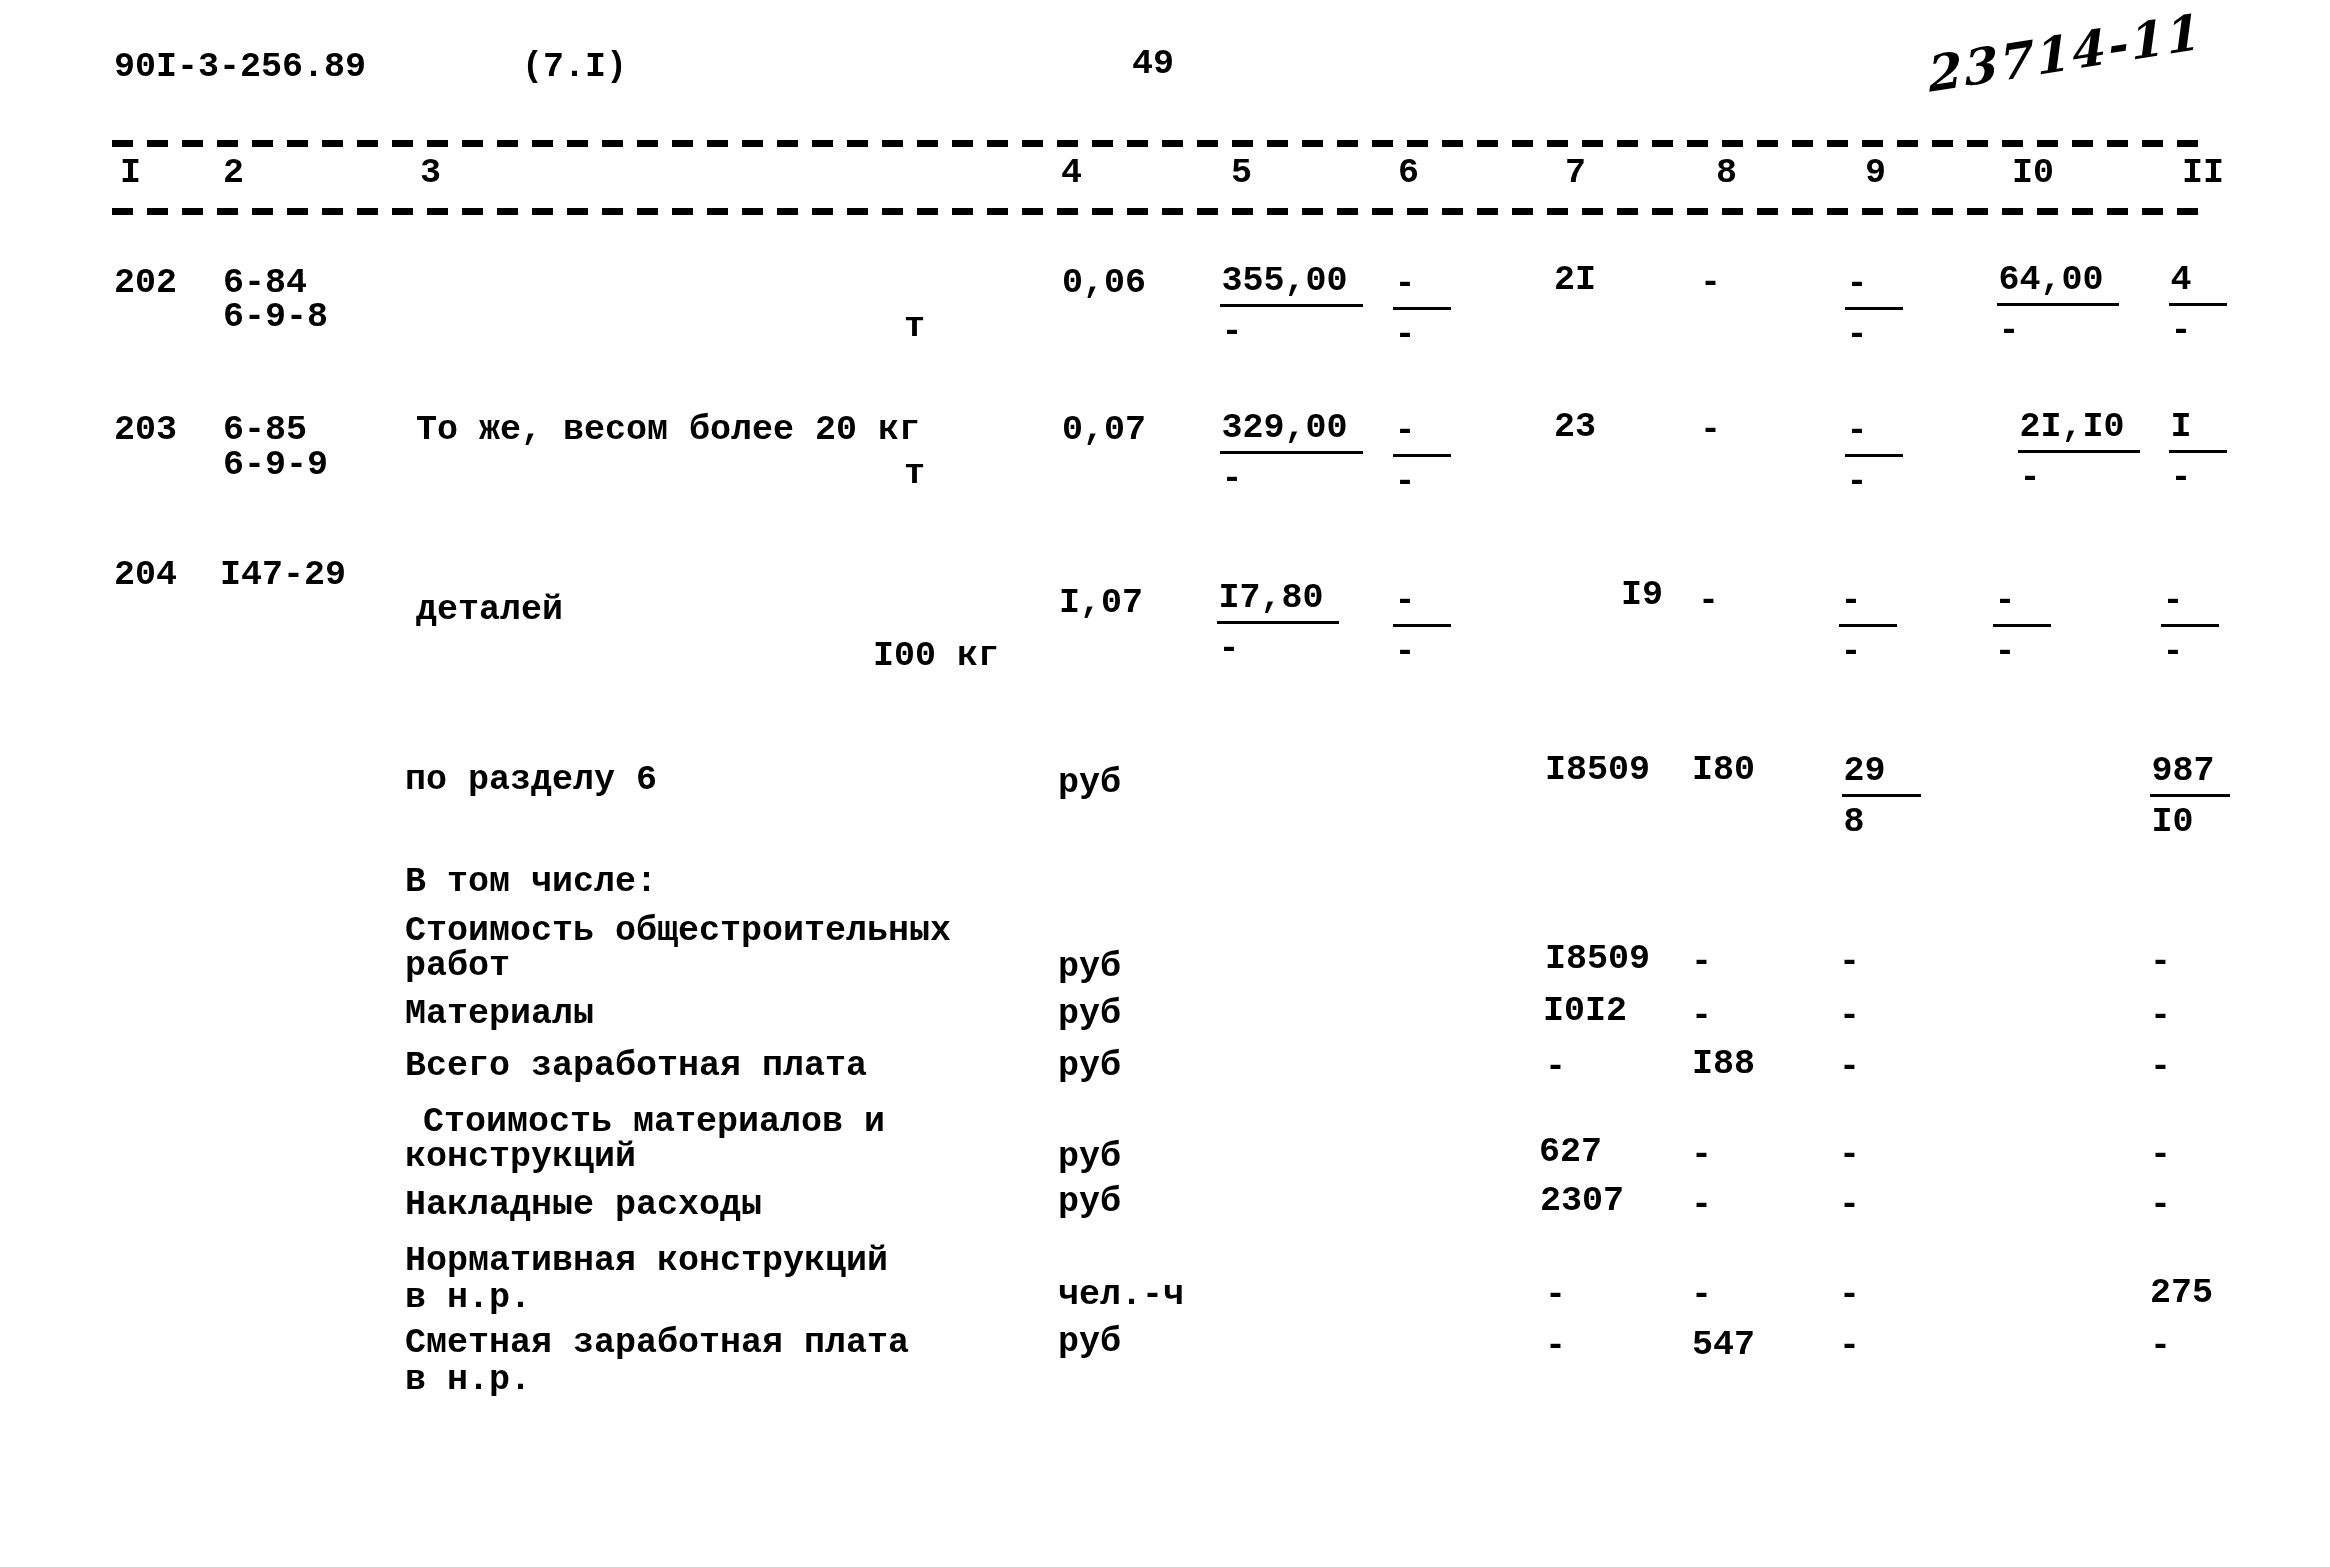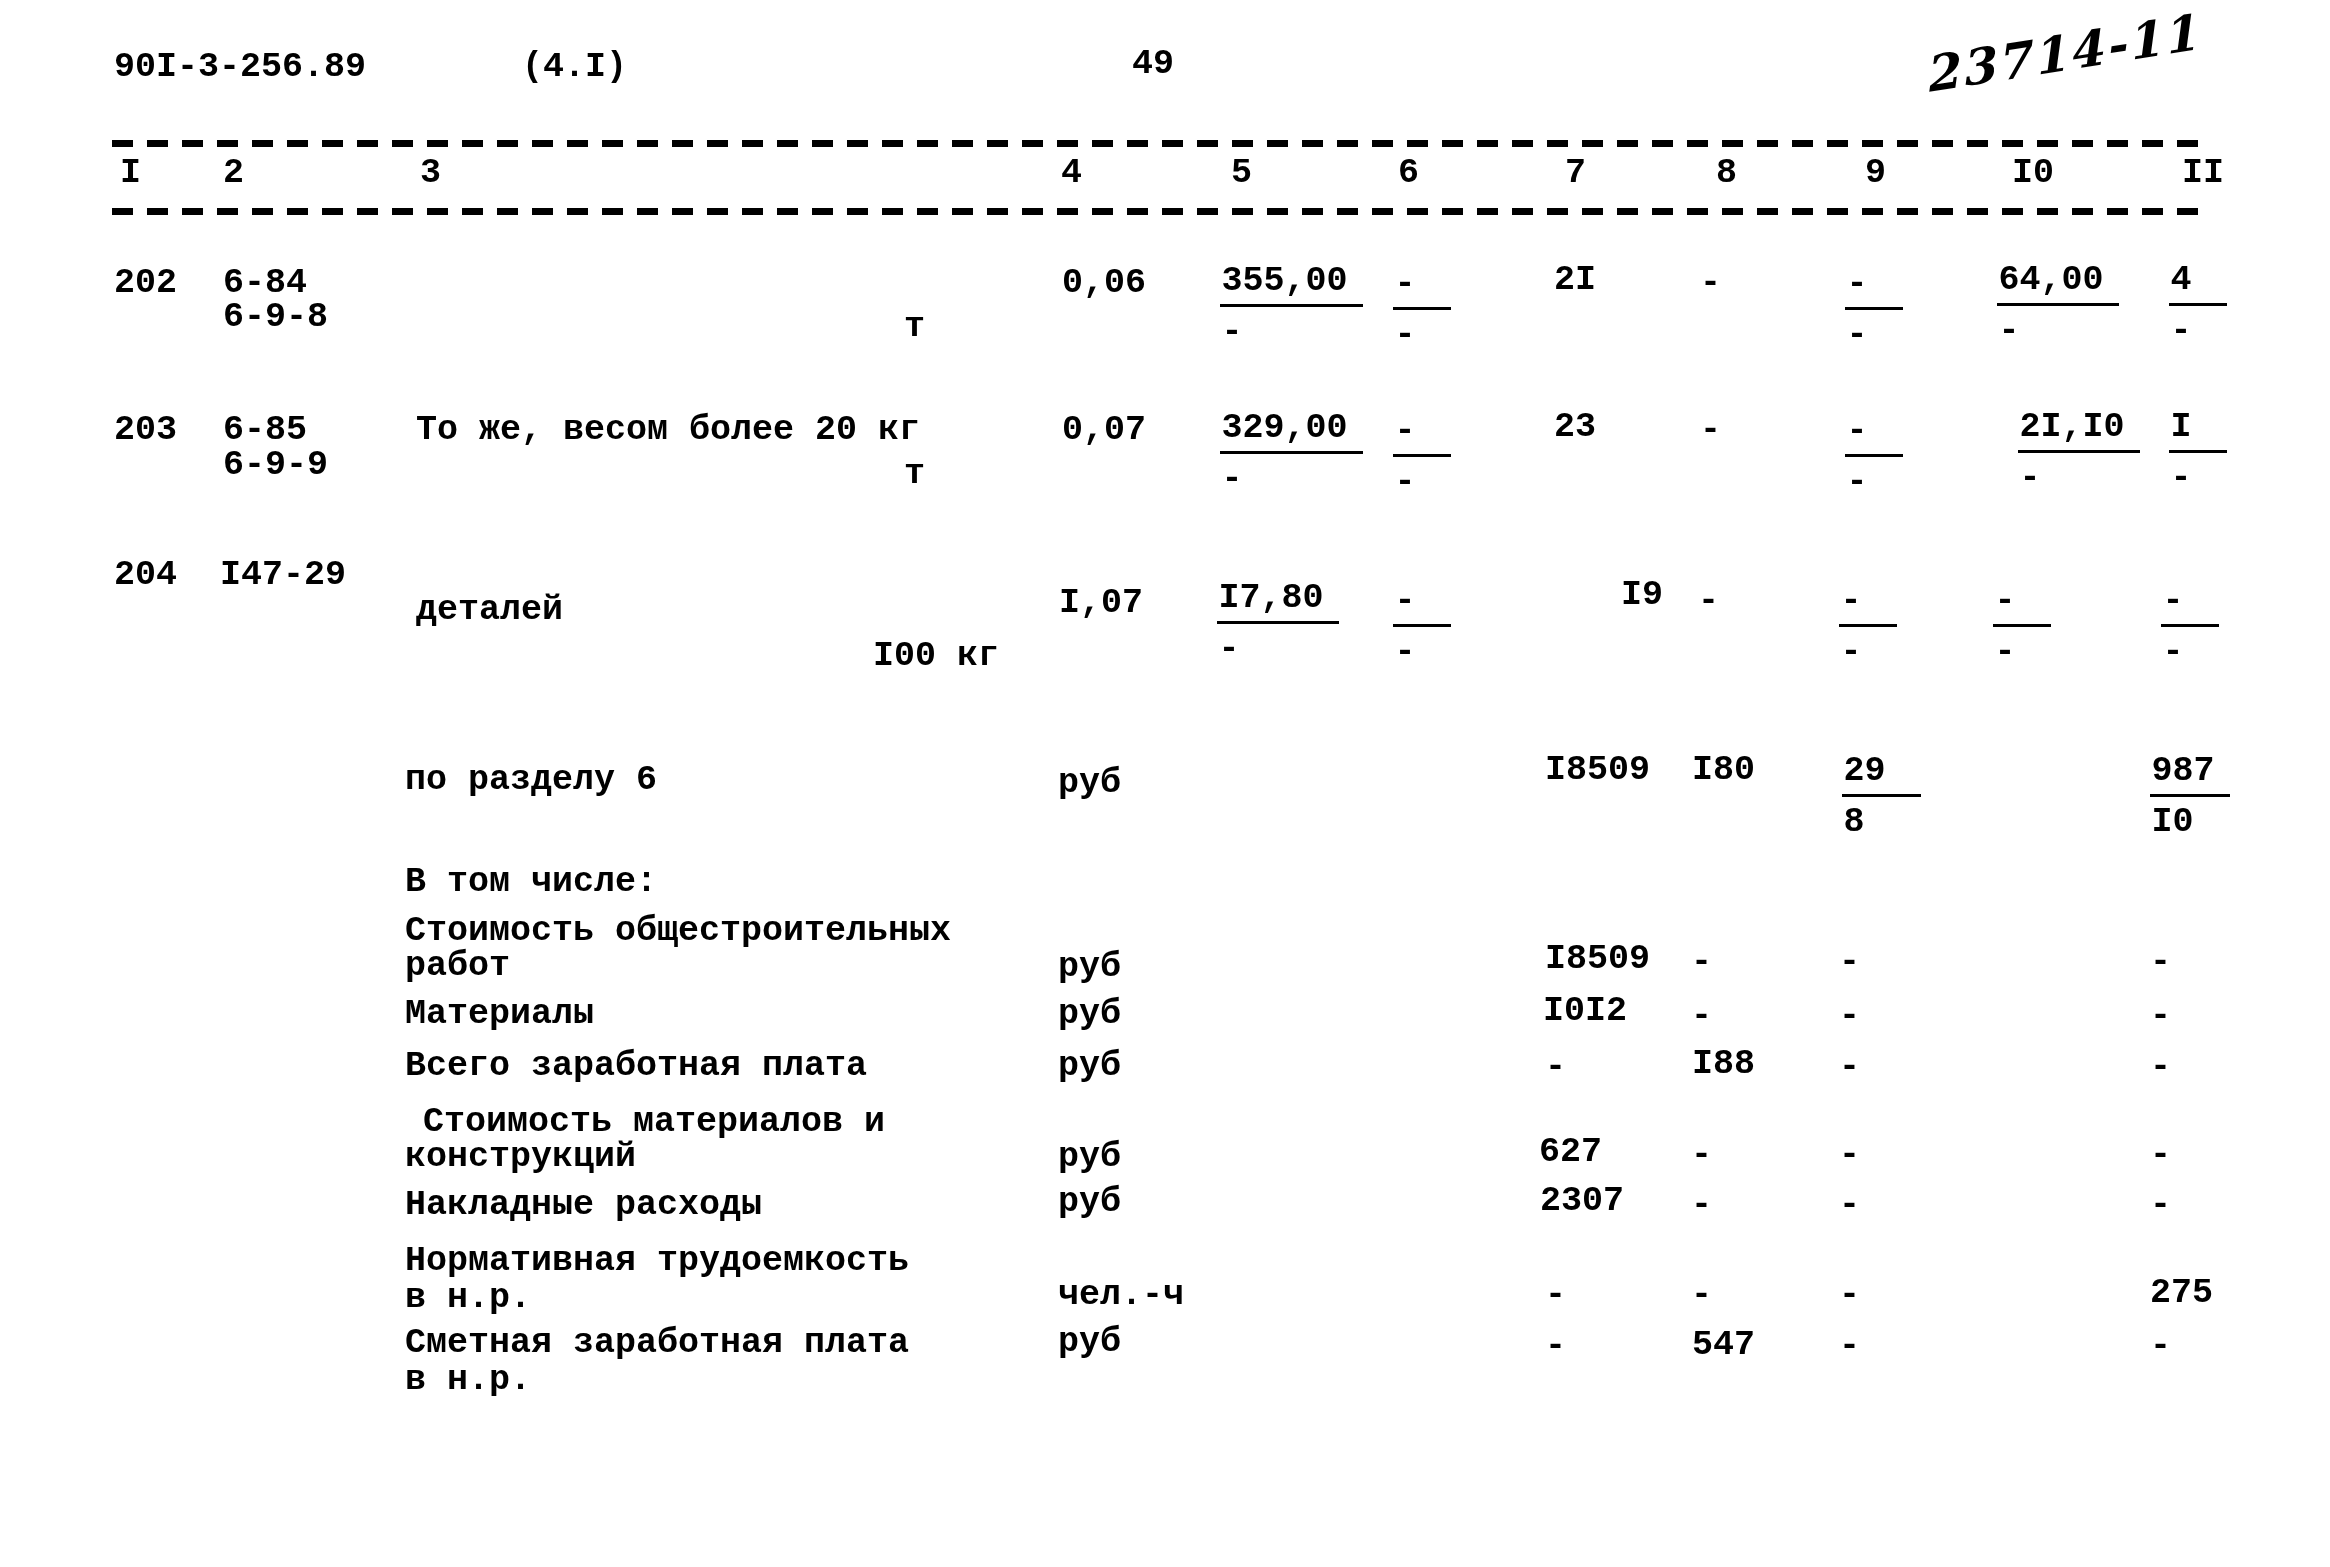--- a/index.html
+++ b/index.html
@@ -21,21 +21,21 @@
     font-family:"DejaVu Serif","Liberation Serif",serif;font-style:italic;font-weight:bold;
     font-size:49px;transform:rotate(-9deg) skewX(-6deg);letter-spacing:2.3px;
   }
 </style>
 </head>
 <body>
 
 <div id="doc">
 
   <div class="t" style="left:114px;top:50px">90I-3-256.89</div>
-  <div class="t" style="left:522px;top:50px">(4.I)</div>
+  <div class="t" style="left:522px;top:50px">(7.I)</div>
   <div class="t" style="left:1132px;top:47px">49</div>
   <div class="t hand" style="left:1927px;top:29px">23714-11</div>
 
   <div class="dashline" style="left:112px;top:140px;width:2100px"></div>
   <div class="dashline" style="left:112px;top:208px;width:2100px"></div>
 
   <div class="t" style="left:120px;top:156px">I</div>
   <div class="t" style="left:223px;top:156px">2</div>
   <div class="t" style="left:420px;top:156px">3</div>
   <div class="t" style="left:1061px;top:156px">4</div>
@@ -177,21 +177,21 @@
   <div class="t" style="left:1839px;top:1138px">-</div>
   <div class="t" style="left:2150px;top:1138px">-</div>
 
   <div class="t" style="left:405px;top:1188px">Накладные расходы</div>
   <div class="t" style="left:1058px;top:1185px">руб</div>
   <div class="t" style="left:1540px;top:1184px">2307</div>
   <div class="t" style="left:1691px;top:1188px">-</div>
   <div class="t" style="left:1839px;top:1188px">-</div>
   <div class="t" style="left:2150px;top:1188px">-</div>
 
-  <div class="t" style="left:405px;top:1244px">Нормативная трудоемкость</div>
+  <div class="t" style="left:405px;top:1244px">Нормативная конструкций</div>
   <div class="t" style="left:405px;top:1281px">в н.р.</div>
   <div class="t" style="left:1058px;top:1278px">чел.-ч</div>
   <div class="t" style="left:1545px;top:1278px">-</div>
   <div class="t" style="left:1691px;top:1278px">-</div>
   <div class="t" style="left:1839px;top:1278px">-</div>
   <div class="t" style="left:2150px;top:1276px">275</div>
 
   <div class="t" style="left:405px;top:1326px">Сметная заработная плата</div>
   <div class="t" style="left:405px;top:1363px">в н.р.</div>
   <div class="t" style="left:1058px;top:1325px">руб</div>

